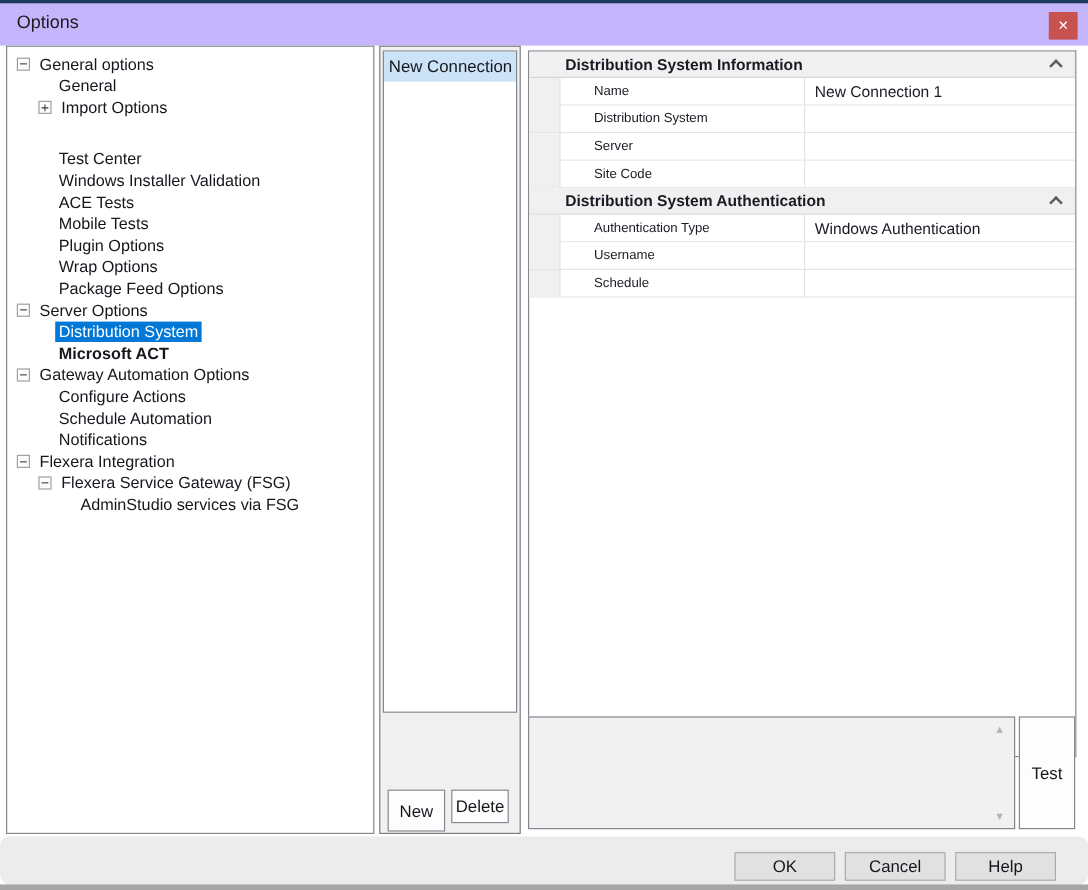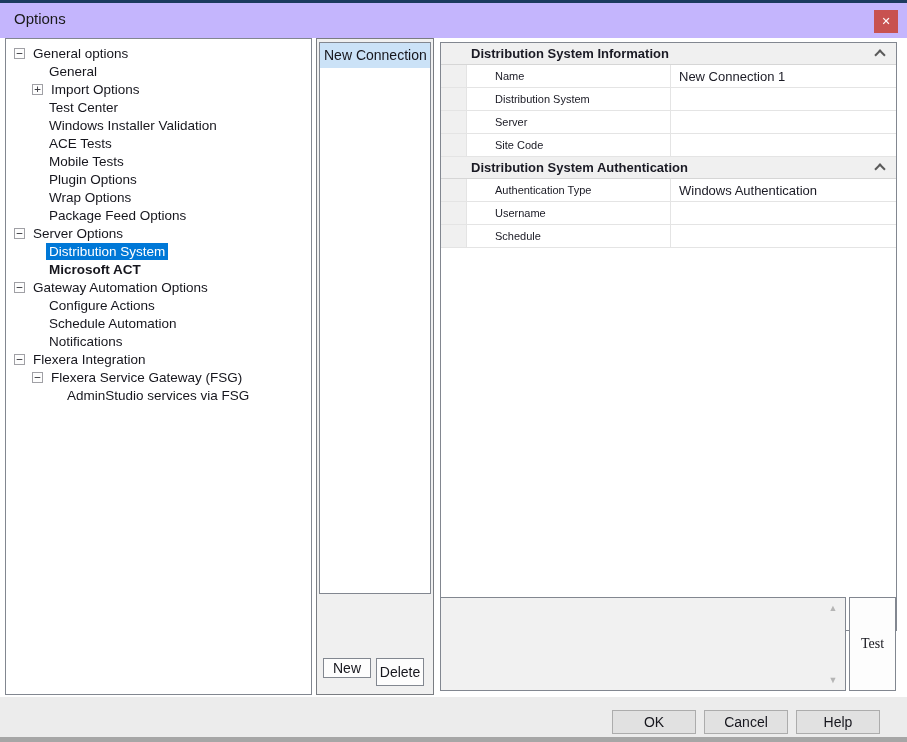--- a/index.html
+++ b/index.html
@@ -23,42 +23,42 @@
   .expander { width:11px; height:11px; border:1px solid #a0a0a5; background:#fdfdfd; color:#3c3c42; font-size:11px; line-height:9px; text-align:center; margin-right:5px; flex:0 0 11px; font-family:"DejaVu Sans Mono",monospace; }
   .tree-label { padding:1px 3px; }
   .tree-label.selected { background:var(--accent-blue,#0078d7); color:#fff; }
 
   
   .mid-panel { position:absolute; left:316px; top:38px; width:118px; height:657px; background:#f0f0f0; border:1px solid #7a7d82; }
   .conn-list { position:absolute; left:2px; top:3px; width:112px; height:552px; background:#fff; border:1px solid #828790; overflow:hidden; }
   .conn-item { height:25px; line-height:25px; padding-left:4px; font-size:14px; white-space:nowrap; overflow:hidden; cursor:default; }
   .conn-item.selected { background:var(--list-selection,#cbe2f7); }
   .btn-white { position:absolute; background:#fdfdfd; border:1px solid #828790; font-size:14px; color:#16161d; display:flex; align-items:center; justify-content:center; cursor:pointer; font-family:inherit; }
-  .btn-new { left:6px; top:619px; width:48px; height:20px; }
+  .btn-new { left:6px; top:619px; width:48px; height:35px; }
   .btn-delete { left:59px; top:619px; width:48px; height:28px; }
 
   
   .prop-grid { position:absolute; left:440px; top:42px; width:457px; height:589px; background:#fff; border:1px solid #828790; overflow:hidden; }
   .grid-header { height:22px; background:#f0f0f0; display:flex; align-items:center; border-bottom:1px solid #d6d6d6; cursor:pointer; }
   .grid-header .hdr-title { font-size:13px; font-weight:bold; color:#1a1a24; padding-left:30px; flex:1; }
   .chevron-up { width:8px; height:8px; border-top:2px solid #5a5a5a; border-right:2px solid #5a5a5a; transform:rotate(-45deg); margin-right:12px; margin-top:3px; }
   .grid-row { height:23px; display:flex; align-items:stretch; border-bottom:1px solid #e4e4e4; background:#fff; }
   .row-gutter { flex:0 0 26px; background:#f0f0f0; border-right:1px solid #e4e4e4; }
   .row-label { flex:0 0 204px; font-size:11px; color:#1a1a24; padding-left:28px; display:flex; align-items:center; border-right:1px solid #e4e4e4; }
   .row-value { flex:1; font-size:13px; color:#1a1a24; padding-left:8px; display:flex; align-items:center; cursor:text; }
 
   
   .msg-box { position:absolute; left:440px; top:597px; width:406px; height:94px; background:#f1f1f1; border:1px solid #828790; }
   .scroll-up, .scroll-down { position:absolute; right:5px; width:14px; height:12px; color:#b5b5b5; font-size:9px; line-height:12px; text-align:center; cursor:pointer; }
   .scroll-up { top:4px; } .scroll-up::before { content:"▲"; }
   .scroll-down { bottom:4px; } .scroll-down::before { content:"▼"; }
-  .btn-test { left:849px; top:597px; width:47px; height:94px; position:absolute; background:#fdfdfd; border:1px solid #828790; font-size:14px; display:flex; align-items:center; justify-content:center; cursor:pointer; font-family:Liberation Serif, serif; color:#16161d; }
-
-  
-  .footer { position:absolute; left:0; top:697px; width:907px; height:40px; background:#ececec; }
+  .btn-test { left:849px; top:597px; width:47px; height:94px; position:absolute; background:#fdfdfd; border:1px solid #828790; font-size:14px; display:flex; align-items:center; justify-content:center; cursor:pointer; font-family:Liberation Sans, sans-serif; color:#16161d; }
+
+  
+  .footer { position:absolute; left:0; top:697px; width:907px; height:40px; background:#ececec;border-radius:8px; }
   .btn-gray { position:absolute; top:13px; width:84px; height:24px; background:#e1e1e1; border:1px solid #acacac; font-size:14px; color:#16161d; font-family:inherit; cursor:pointer; display:flex; align-items:center; justify-content:center; }
   .btn-ok { left:612px; } .btn-cancel { left:704px; } .btn-help { left:796px; }
   .bottom-strip { position:absolute; left:0; top:737px; width:907px; height:5px; background:#a6a6a6; }
 </style>
 </head>
 <body>
 
 <div class="win">
 
   <div class="top-accent"></div>
@@ -73,21 +73,21 @@
         <span class="expander">−</span>
         <span class="tree-label">General options</span>
       </div>
       <div class="tree-row" style="padding-left: 40px;">
         <span class="tree-label">General</span>
       </div>
       <div class="tree-row" style="padding-left: 26px;">
         <span class="expander">+</span>
         <span class="tree-label">Import Options</span>
       </div>
-      <div class="tree-row" style="padding-left: 40px;">
+      <div class="tree-row" style="padding-left: 40px; margin-top: 25px;">
         <span class="tree-label">Test Center</span>
       </div>
       <div class="tree-row" style="padding-left: 40px;">
         <span class="tree-label">Windows Installer Validation</span>
       </div>
       <div class="tree-row" style="padding-left: 40px;">
         <span class="tree-label">ACE Tests</span>
       </div>
       <div class="tree-row" style="padding-left: 40px;">
         <span class="tree-label">Mobile Tests</span>

